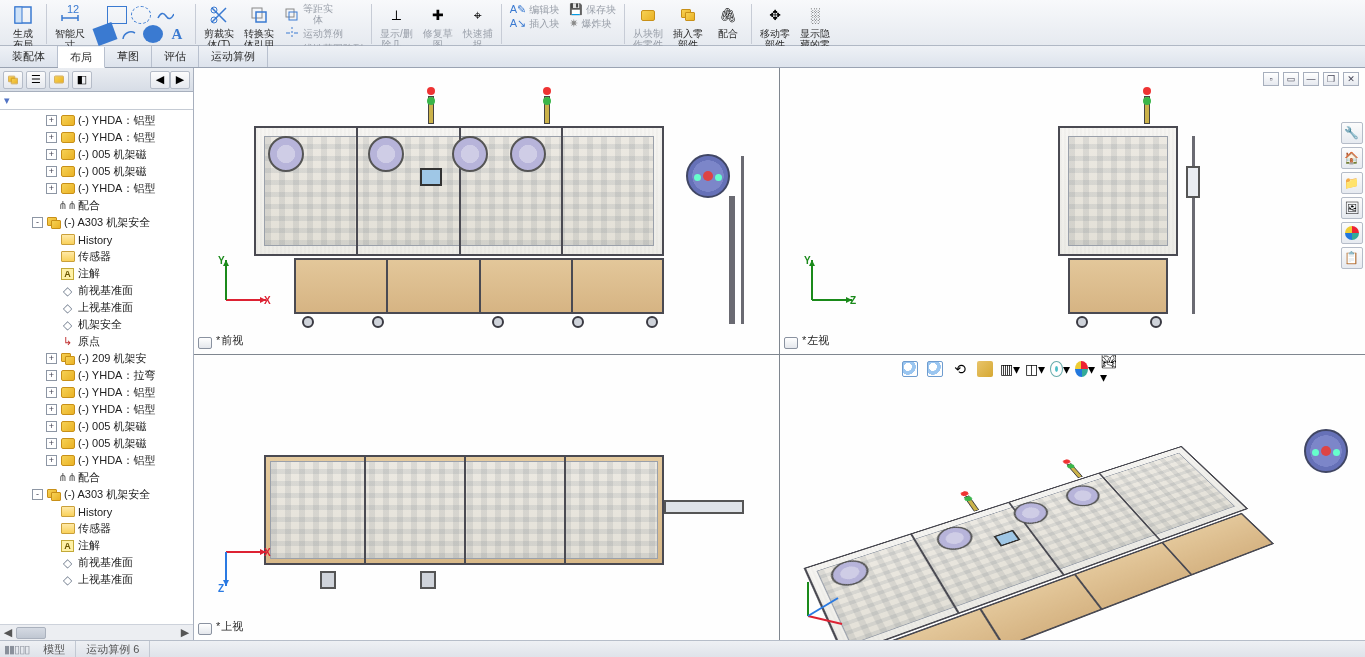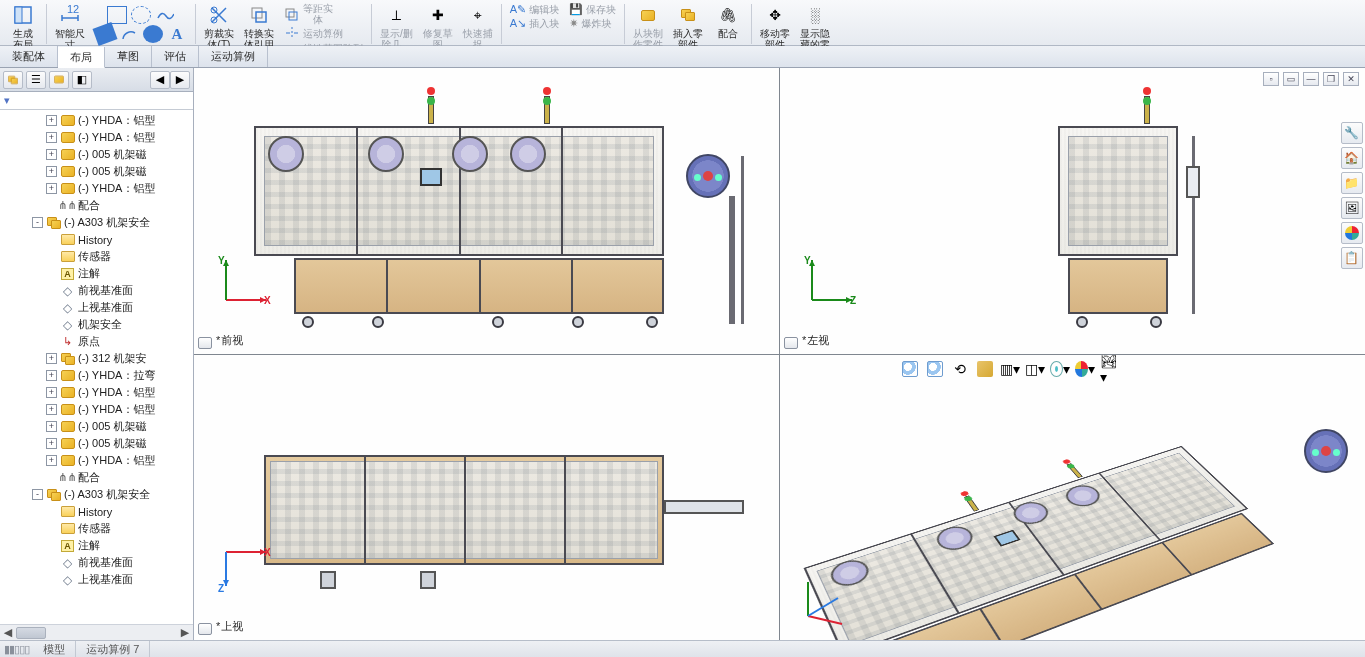--- a/index.html
+++ b/index.html
@@ -412,21 +412,21 @@
           <span class="spc" style="width:14px"></span>
           <div class="nico i-origin">↳</div>
           <span class="nlabel">原点</span>
         </div>
         <div class="node">
           <span class="spc" style="width:46px"></span>
           <span class="exp">+</span>
           <div class="nico">
             <div class="i-asm"></div>
           </div>
-          <span class="nlabel">(-) 312 机架安</span>
+          <span class="nlabel">(-) 209 机架安</span>
         </div>
         <div class="node">
           <span class="spc" style="width:46px"></span>
           <span class="exp">+</span>
           <div class="nico">
             <div class="i-part"></div>
           </div>
           <span class="nlabel">(-) YHDA：拉弯</span>
         </div>
         <div class="node">
@@ -716,14 +716,14 @@
           </svg>
       </div>
     </div>
 
   </div>
 </div>
 
 <div class="bottombar">
   <div class="mini">▮▮▯▯▯</div>
   <div class="btab">模型</div>
-  <div class="btab">运动算例 7</div>
+  <div class="btab">运动算例 6</div>
 </div>
 
 </body></html>

